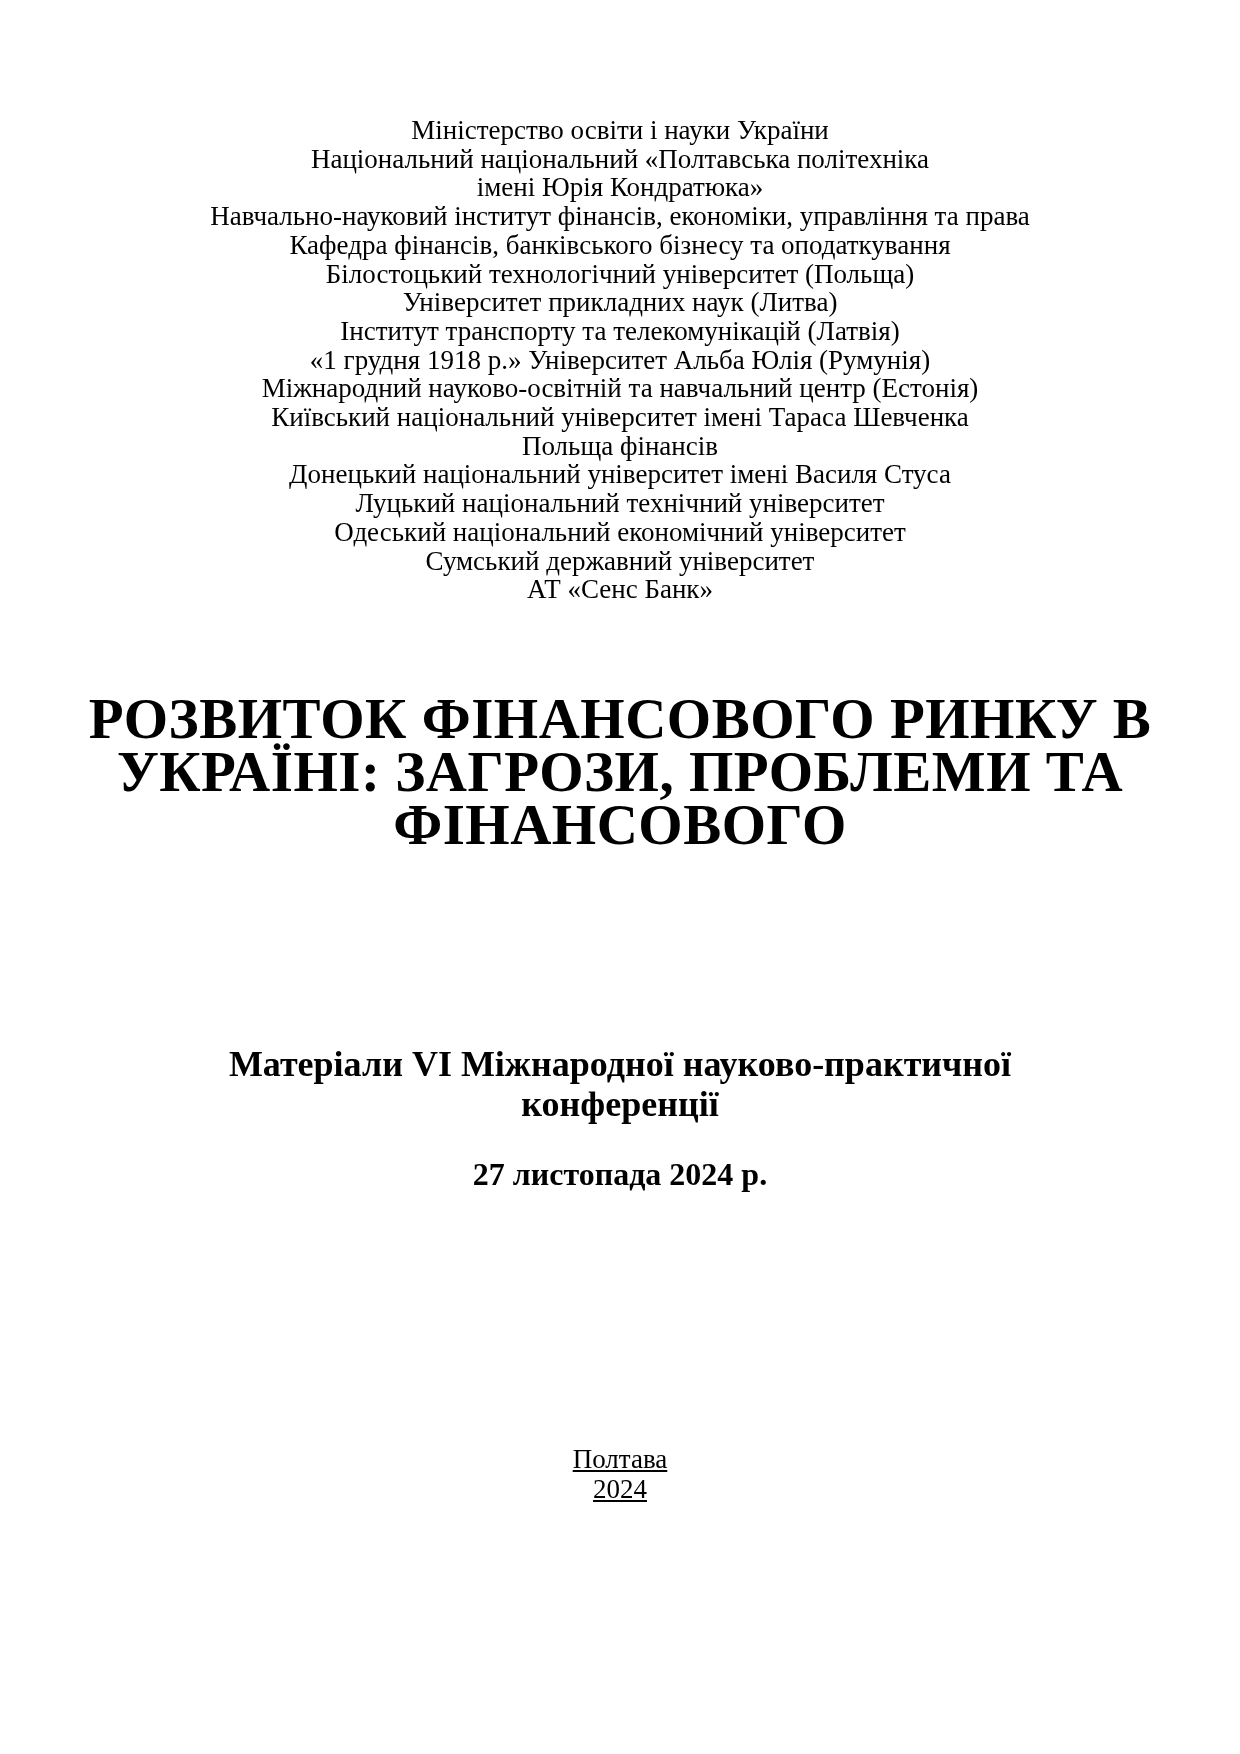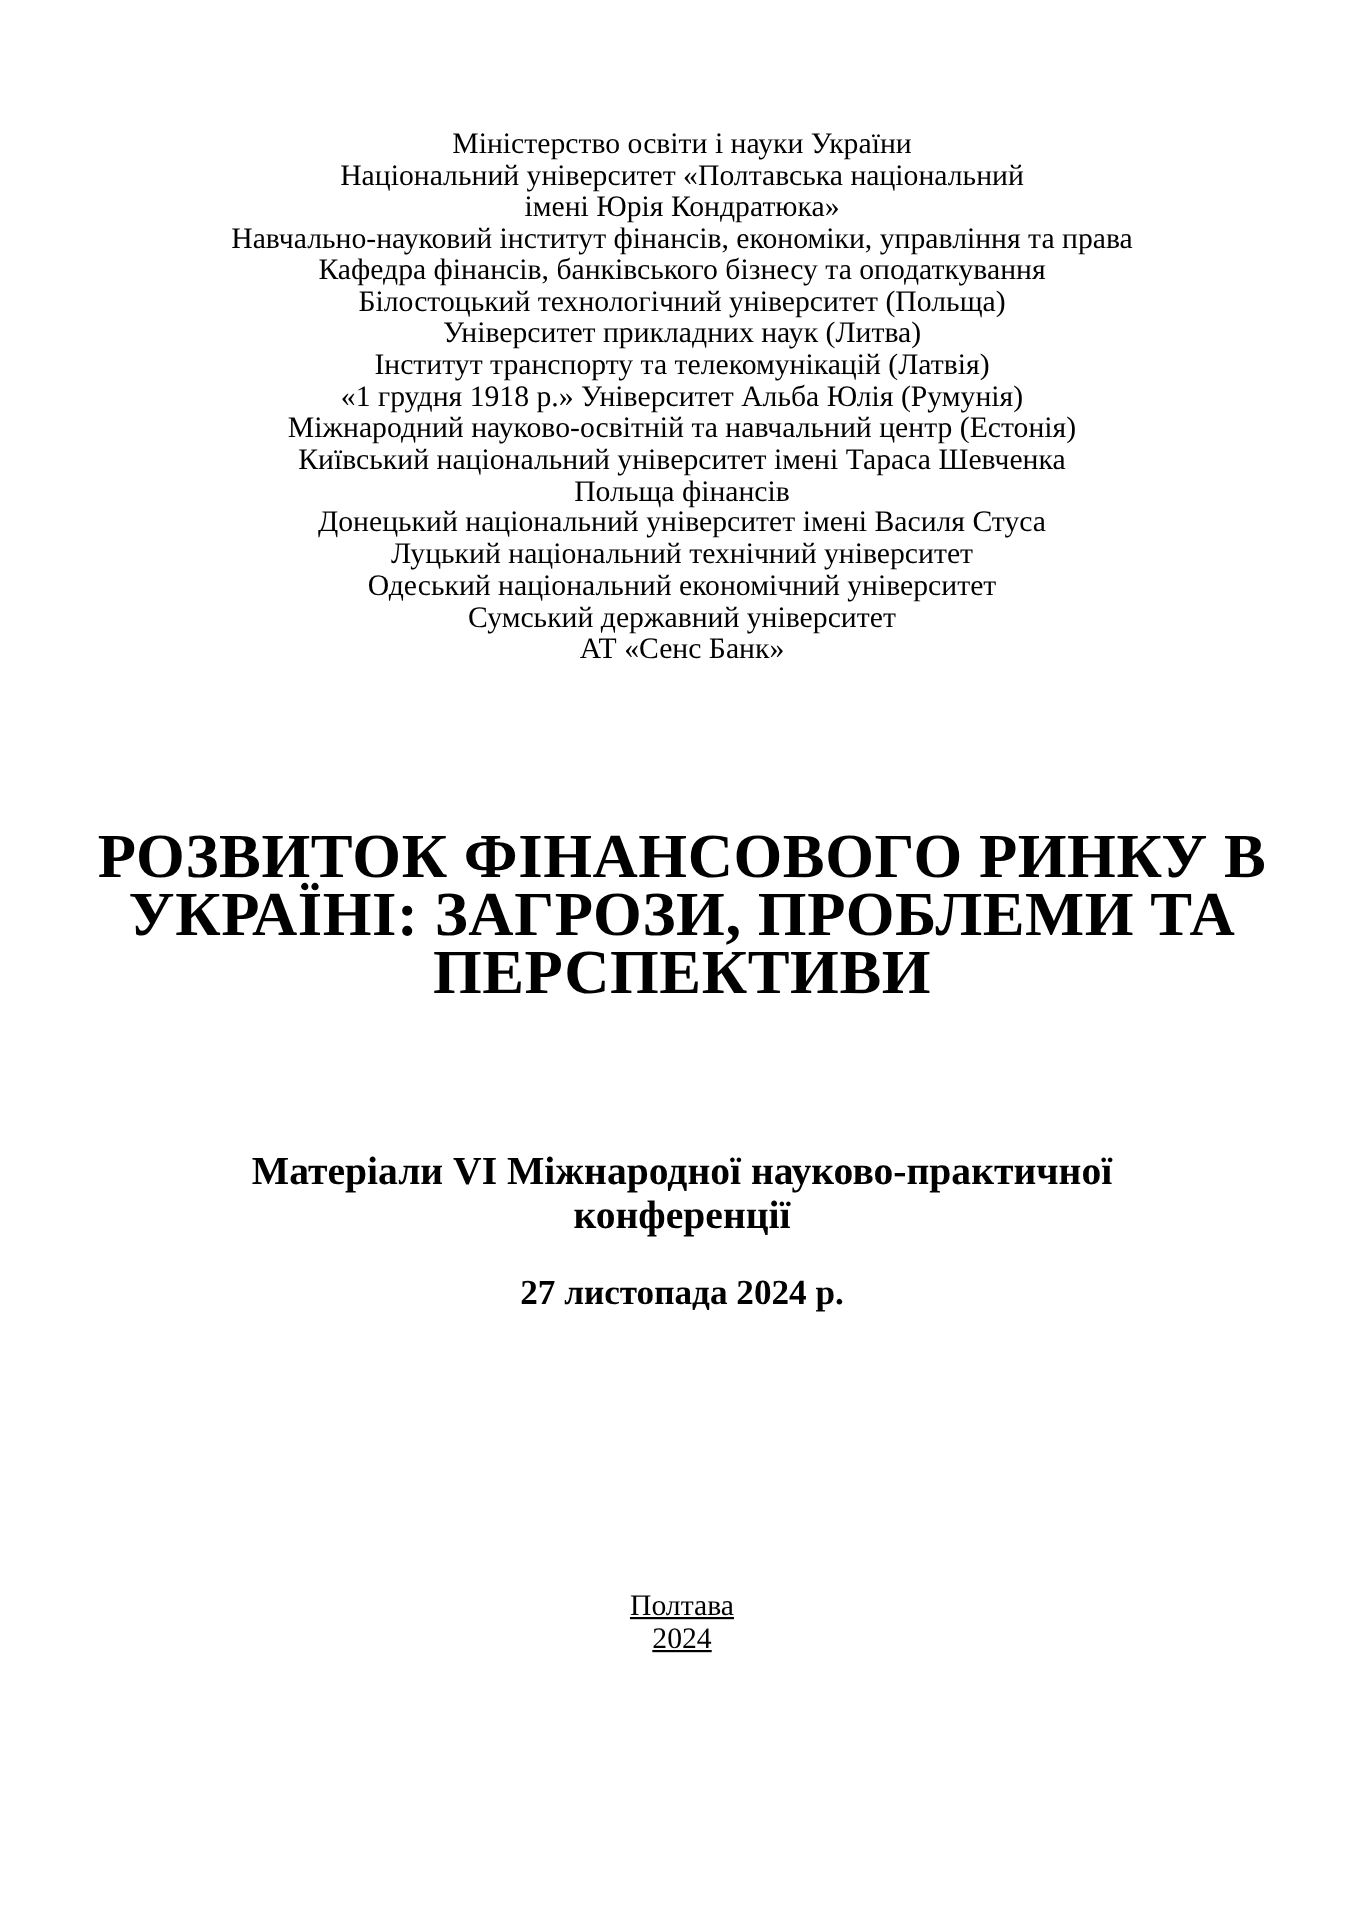--- a/index.html
+++ b/index.html
@@ -23,21 +23,21 @@
     right: 0;
     text-align: center;
   }
   .header-block {
     top: 116px;
     font-size: 27px;
     line-height: 28.7px;
     font-weight: 400;
   }
   .title-block {
-    top: 752px;
+    top: 692px;
     font-size: 57px;
     line-height: 53px;
     font-weight: 700;
     letter-spacing: 0.5px;
   }
   .subtitle-block {
     top: 1044px;
     font-size: 36px;
     line-height: 40px;
     font-weight: 700;
@@ -56,42 +56,42 @@
     text-decoration: underline;
   }
 </style>
 </head>
 <body>
 
 <div class="page">
 
   <div class="centered-block header-block">
     <div>Міністерство освіти і науки України</div>
-    <div>Національний університет «Полтавська національний</div>
+    <div>Національний національний «Полтавська політехніка</div>
     <div>імені Юрія Кондратюка»</div>
     <div>Навчально-науковий інститут фінансів, економіки, управління та права</div>
     <div>Кафедра фінансів, банківського бізнесу та оподаткування</div>
     <div>Білостоцький технологічний університет (Польща)</div>
     <div>Університет прикладних наук (Литва)</div>
     <div>Інститут транспорту та телекомунікацій (Латвія)</div>
     <div>«1 грудня 1918 р.» Університет Альба Юлія (Румунія)</div>
     <div>Міжнародний науково-освітній та навчальний центр (Естонія)</div>
     <div>Київський національний університет імені Тараса Шевченка</div>
     <div>Польща фінансів</div>
     <div>Донецький національний університет імені Василя Стуса</div>
     <div>Луцький національний технічний університет</div>
     <div>Одеський національний економічний університет</div>
     <div>Сумський державний університет</div>
     <div>АТ «Сенс Банк»</div>
   </div>
 
   <div class="centered-block title-block">
     <div>РОЗВИТОК ФІНАНСОВОГО РИНКУ В</div>
     <div>УКРАЇНІ: ЗАГРОЗИ, ПРОБЛЕМИ ТА</div>
-    <div>ПЕРСПЕКТИВИ</div>
+    <div>ФІНАНСОВОГО</div>
   </div>
 
   <div class="centered-block subtitle-block">
     <div>Матеріали VI Міжнародної науково-практичної</div>
     <div>конференції</div>
   </div>
 
   <div class="centered-block date-block">27 листопада 2024 р.</div>
 
   <div class="centered-block footer-block">

